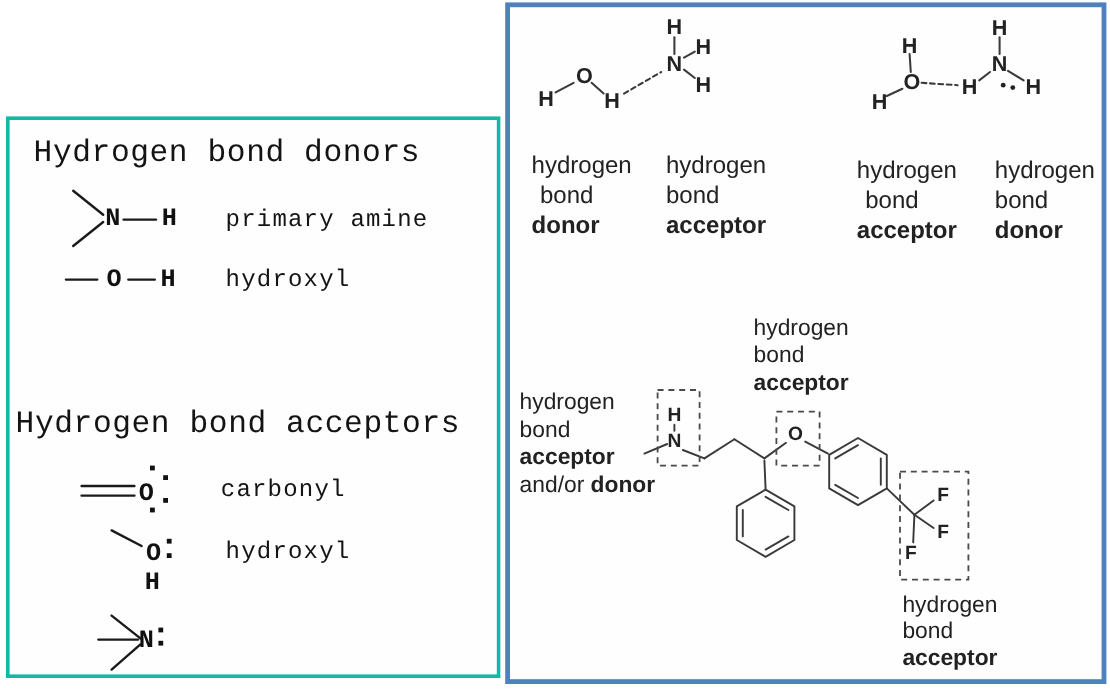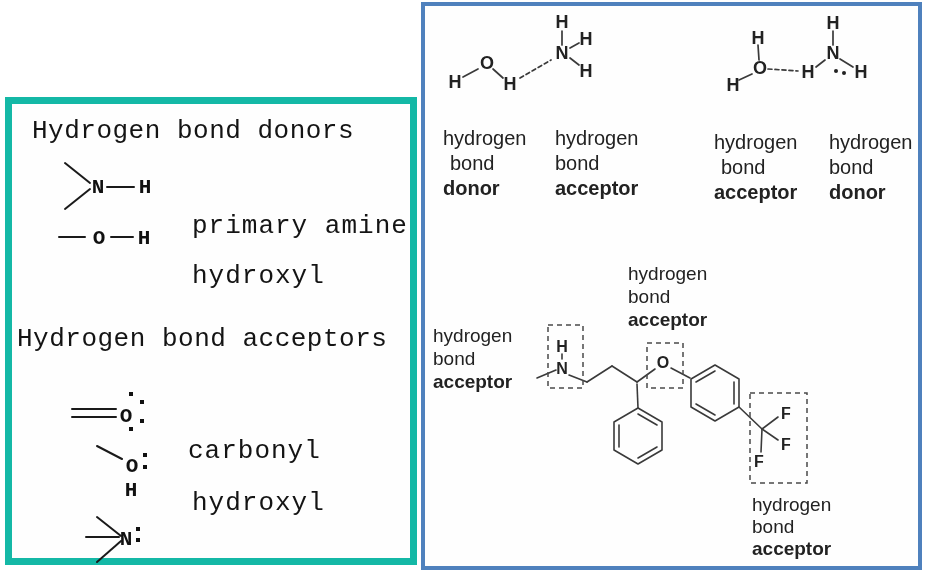--- a/index.html
+++ b/index.html
@@ -1,24 +1,24 @@
 <!DOCTYPE html>
 <html><head>
 <meta charset="utf-8">
 <style>
   html,body{margin:0;padding:0;background:#ffffff;}
   .canvas{position:relative;width:925px;height:575px;background:#ffffff;overflow:hidden;
           font-family:"Liberation Sans","DejaVu Sans",sans-serif;color:#1c1c1c;}
   .panel{position:absolute;background:#fefefe;box-sizing:border-box;}
-  .left-panel{left:5px;top:97px;width:412px;height:468px;border:7px solid #14b8a6;}
+  .left-panel{left:5px;top:97px;width:412px;height:468px;border:3px solid #14b8a6;}
   .right-panel{left:421px;top:2px;width:501px;height:568px;border:4px solid #4f81bd;}
   .mono-heading{position:absolute;margin:0;font-family:"Liberation Mono","DejaVu Sans Mono",monospace;
                 font-size:26px;font-weight:normal;letter-spacing:0.5px;color:#141414;white-space:nowrap;}
   .mono-label{position:absolute;font-family:"Liberation Mono","DejaVu Sans Mono",monospace;
-              font-size:26px;letter-spacing:1px;color:#141414;white-space:nowrap;margin-top:35px;}
+              font-size:20px;letter-spacing:1px;color:#141414;white-space:nowrap;}
   .struct{position:absolute;overflow:visible;}
   .lp-bond line{stroke:#1a1a1a;stroke-width:2;stroke-linecap:round;}
   .lp-atom{font-family:"Liberation Mono","DejaVu Sans Mono",monospace;font-size:21px;font-weight:bold;fill:#111;}
   .lp-dot{fill:#111;}
   .rp-bond line{stroke:#3a3a3a;stroke-width:1.7;stroke-linecap:round;}
   .rp-bond .hdash{stroke-dasharray:4,3;}
   .rp-atom{font-size:18px;font-weight:600;fill:#222;}
   .fx-atom{font-size:16px;font-weight:600;fill:#222;}
   .fx-bond line{stroke:#3a3a3a;stroke-width:1.6;stroke-linecap:round;}
   .ring{fill:none;stroke:#3a3a3a;stroke-width:1.6;stroke-linejoin:round;}
@@ -53,21 +53,21 @@
     <svg class="struct" style="left:45px;top:120px" width="110" height="28">
       <g class="lp-bond">
         <line x1="2" y1="13" x2="28" y2="13"></line>
         <line x1="54" y1="13" x2="76" y2="13"></line>
       </g>
       <text x="42" y="14" class="lp-atom">O</text>
       <text x="87" y="14" class="lp-atom">H</text>
     </svg>
     <div class="mono-label" style="left:180px;top:122px">hydroxyl</div>
 
-    <h2 class="mono-heading" style="left:5px;top:220px">Hydrogen bond acceptors</h2>
+    <h2 class="mono-heading" style="left:5px;top:238px">Hydrogen bond acceptors</h2>
 
     <svg class="struct" style="left:55px;top:283px" width="90" height="50">
       <g class="lp-bond">
         <line x1="5" y1="22" x2="49" y2="22"></line>
         <line x1="5" y1="30" x2="49" y2="30"></line>
       </g>
       <text x="59" y="29" class="lp-atom">O</text>
       <g>
         <rect class="lp-dot" x="62" y="5" width="4" height="4"></rect>
         <rect class="lp-dot" x="73" y="13" width="4" height="4"></rect>
@@ -206,20 +206,21 @@
 
       <rect class="site-box" x="23" y="39" width="35" height="63"></rect>
       <rect class="site-box" x="122" y="57" width="36" height="45"></rect>
       <rect class="site-box" x="225" y="107" width="57" height="90"></rect>
     </svg>
 
     <div class="fx-label" style="left:8px;top:318px">
       <div>hydrogen</div>
       <div>bond</div>
       <div class="b">acceptor</div>
+      <div><span>and/or </span><span class="b">donor</span></div>
     </div>
 
     <div class="fx-label" style="left:203px;top:256px">
       <div>hydrogen</div>
       <div>bond</div>
       <div class="b">acceptor</div>
     </div>
 
     <div class="fx-label" style="left:327px;top:488px;line-height:22px">
       <div>hydrogen</div>

